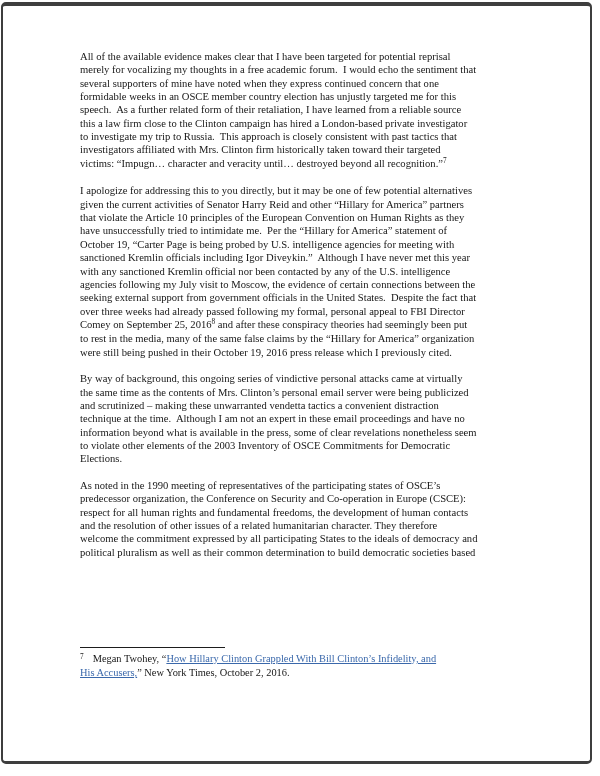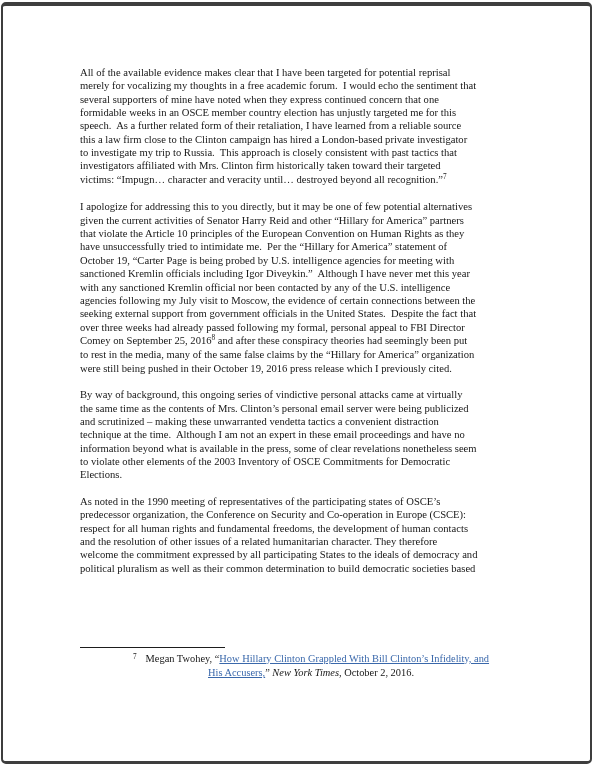--- a/index.html
+++ b/index.html
@@ -22,21 +22,21 @@
     height: 762px;
     box-sizing: border-box;
     border: solid #3e3e3e;
     border-width: 4px 2px 3px 2px;
     border-radius: 5px;
     background: #ffffff;
   }
   .content {
     position: absolute;
     left: 77px;
-    top: 60px;
+    top: 44px;
     width: 462px;
     color: #161616;
     font-size: 10.6px;
     line-height: 13.35px;
   }
   .para {
     margin: 0 0 13.35px 0;
   }
   .line {
     white-space: pre;
@@ -53,35 +53,33 @@
     color: #161616;
   }
   .fn-sep {
     width: 145px;
     height: 0;
     border-top: 1.2px solid #1d1d1d;
     margin: 0 0 4px 0;
   }
   .fn {
     white-space: pre-wrap;
-    text-align: center;
   }
   .fn .marker {
     font-size: 7.3px;
     position: relative;
     top: -3.5px;
     margin-right: 9px;
   }
   .seg-link {
     color: #3a68ab;
     text-decoration: underline;
     cursor: pointer;
   }
   .seg-italic {
-    font-style: italic;
   }
 </style>
 </head>
 <body>
 
 <div class="page-frame">
   <div class="content" id="letter-body">
       <div class="para">
         <div class="line">All of the available evidence makes clear that I have been targeted for potential reprisal</div>
         <div class="line">merely for vocalizing my thoughts in a free academic forum.  I would echo the sentiment that</div>

